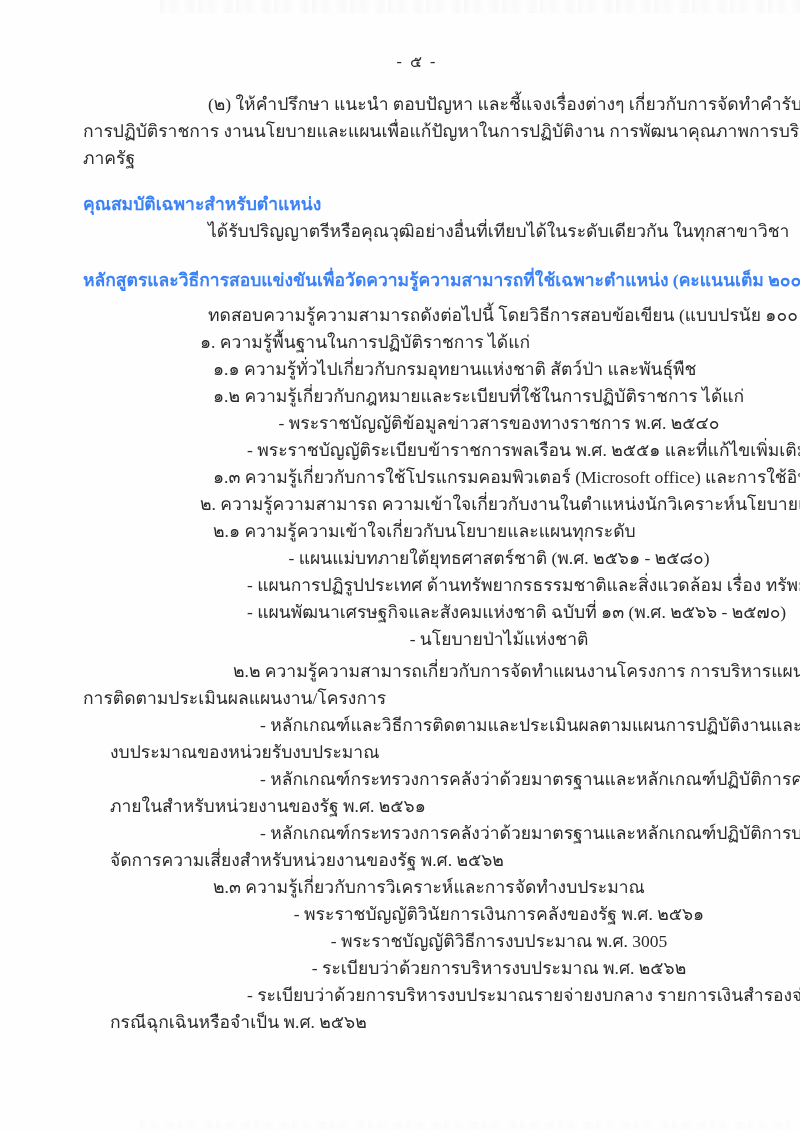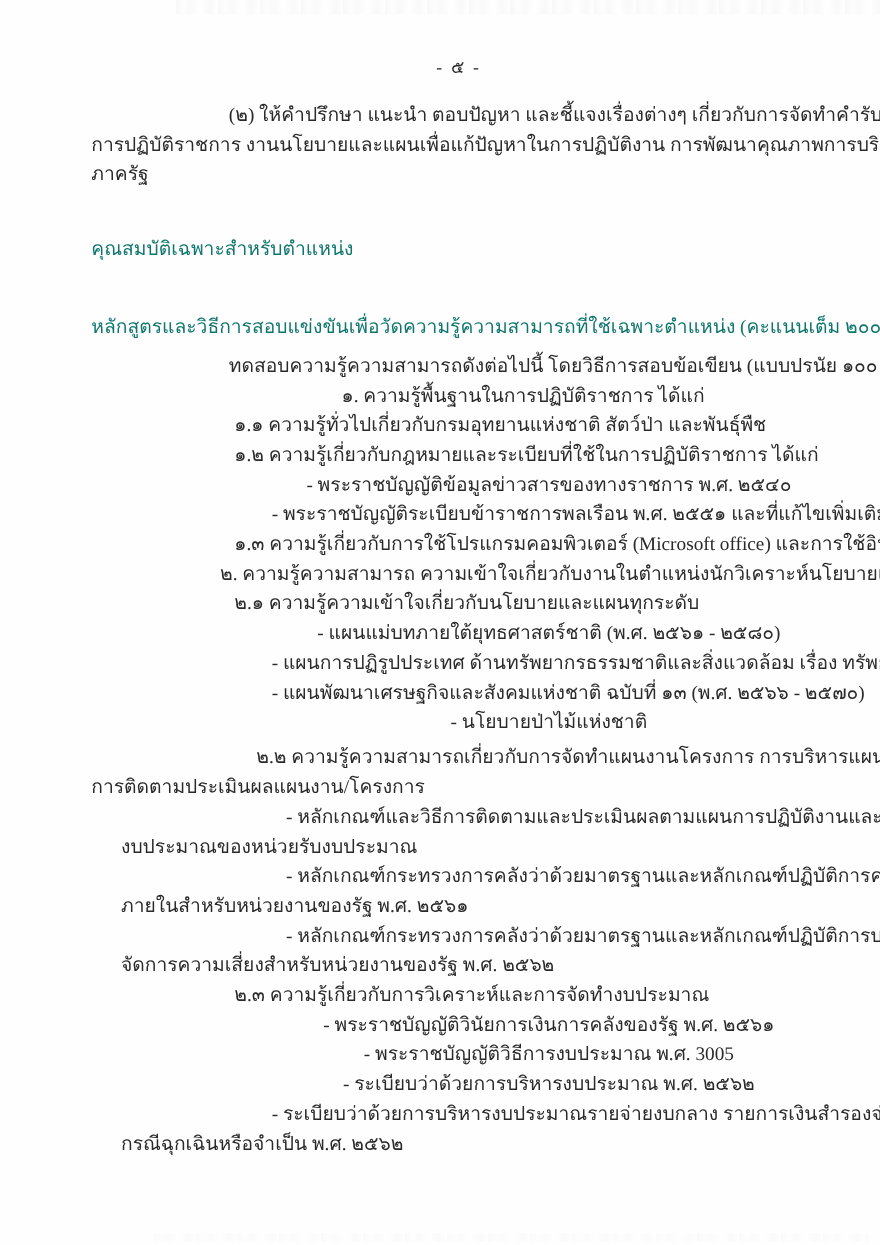--- a/index.html
+++ b/index.html
@@ -33,41 +33,42 @@
     line-height:27px;
     min-height:27px;
     font-size:17.5px;
     color:#2a2a2a;
     white-space:nowrap;
   }
   .s-pagenum  { text-align:center; font-size:16px; letter-spacing:2px; }
   .s-para     { padding-left:125px; }
   .s-margin   { padding-left:0; }
   .s-margin2  { padding-left:27px; }
-  .s-num      { padding-left:117px;text-align:center; }
+  .s-num      { padding-left:117px; }
   .s-sub      { padding-left:130px; }
   .s-dash     { padding-left:164px;text-align:center; }
   .s-num22    { padding-left:150px; }
   .s-dashdeep { padding-left:177px; }
-  .s-heading  { padding-left:0; font-weight:400; color:#0f766e;margin-top:22px; }
+  .s-heading  { padding-left:0; font-weight:700; color:#3b82f6; }
   .spacer     { width:100%; }
 </style>
 </head>
 <body>
 
 <div class="page">
   <div class="artifact top"></div>
   <div class="doc" id="doc-body">
       <div class="line s-pagenum">- ๕ -</div>
       <div class="spacer" style="height: 16px;"></div>
       <div class="line s-para">(๒) ให้คำปรึกษา แนะนำ ตอบปัญหา และชี้แจงเรื่องต่างๆ เกี่ยวกับการจัดทำคำรับรอง</div>
       <div class="line s-margin">การปฏิบัติราชการ งานนโยบายและแผนเพื่อแก้ปัญหาในการปฏิบัติงาน การพัฒนาคุณภาพการบริหารจัดการ</div>
       <div class="line s-margin">ภาครัฐ</div>
       <div class="spacer" style="height: 19px;"></div>
       <div class="line s-heading">คุณสมบัติเฉพาะสำหรับตำแหน่ง</div>
+      <div class="line s-para">ได้รับปริญญาตรีหรือคุณวุฒิอย่างอื่นที่เทียบได้ในระดับเดียวกัน ในทุกสาขาวิชา</div>
       <div class="spacer" style="height: 22px;"></div>
       <div class="line s-heading">หลักสูตรและวิธีการสอบแข่งขันเพื่อวัดความรู้ความสามารถที่ใช้เฉพาะตำแหน่ง (คะแนนเต็ม ๒๐๐ คะแนน)</div>
       <div class="spacer" style="height: 8px;"></div>
       <div class="line s-para">ทดสอบความรู้ความสามารถดังต่อไปนี้ โดยวิธีการสอบข้อเขียน (แบบปรนัย ๑๐๐ ข้อ)</div>
       <div class="line s-num">๑. ความรู้พื้นฐานในการปฏิบัติราชการ ได้แก่</div>
       <div class="line s-sub">๑.๑ ความรู้ทั่วไปเกี่ยวกับกรมอุทยานแห่งชาติ สัตว์ป่า และพันธุ์พืช</div>
       <div class="line s-sub">๑.๒ ความรู้เกี่ยวกับกฎหมายและระเบียบที่ใช้ในการปฏิบัติราชการ ได้แก่</div>
       <div class="line s-dash">- พระราชบัญญัติข้อมูลข่าวสารของทางราชการ พ.ศ. ๒๕๔๐</div>
       <div class="line s-dash">- พระราชบัญญัติระเบียบข้าราชการพลเรือน พ.ศ. ๒๕๕๑ และที่แก้ไขเพิ่มเติม</div>
       <div class="line s-sub">๑.๓ ความรู้เกี่ยวกับการใช้โปรแกรมคอมพิวเตอร์ (Microsoft office) และการใช้อินเทอร์เน็ต</div>

